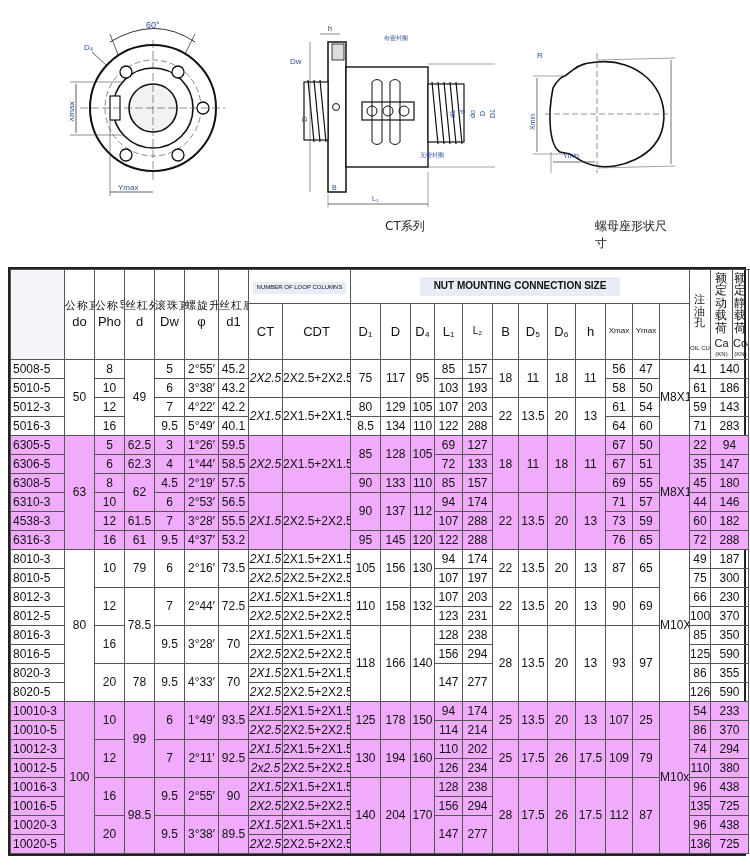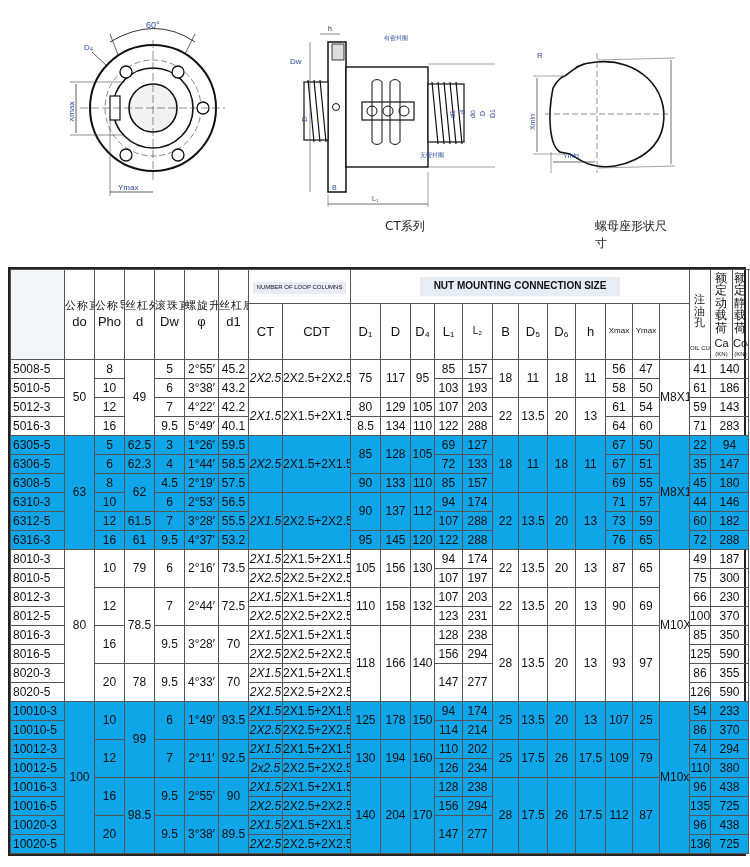--- a/index.html
+++ b/index.html
@@ -17,21 +17,21 @@
   table.spec td, table.spec th { border: 1px solid #555; text-align: center; vertical-align: middle;
     font-size: 12px; font-weight: normal; line-height: 1.05; padding: 0; overflow: hidden; white-space: nowrap; }
   table.spec th { font-size: 12px; }
   .cn { font-family: "DejaVu Sans", sans-serif; font-size: 11px; display: block; letter-spacing: 1px; }
   .en { display: block; font-size: 13px; margin-top: 3px; }
   .tiny { font-size: 6px; display: block; }
   .kn { font-size: 6px; display: block; margin-top: 2px; }
   .loop-hdr { font-size: 6px; line-height: 1.3; background: #e8ecf5; display: inline-block; padding: 2px 4px; }
   .nut-hdr { font-size: 10px; font-weight: bold; background: #e8ecf5; display: inline-block; padding: 4px 14px; }
   .model { text-align: left !important; padding-left: 2px !important; font-size: 12px; }
-  .blue { background: #0ea5e9; }
+  .blue { background: #f0abfc; }
   .hdr-bg { background: #f4f5f8; }
   .thread { font-size: 8px; }
   .ct { font-size: 11px; font-style: italic; }
   .cdt { font-size: 10.5px; }
 </style>
 </head>
 <body>
 
 <div class="figures">
 
@@ -389,21 +389,21 @@
       <td rowspan="3">22</td>
       <td rowspan="3">13.5</td>
       <td rowspan="3">20</td>
       <td rowspan="3">13</td>
       <td>71</td>
       <td>57</td>
       <td>44</td>
       <td colspan="2">146</td>
     </tr>
     <tr class="blue">
-      <td class="model">6312-5</td>
+      <td class="model">4538-3</td>
       <td>12</td>
       <td>61.5</td>
       <td>7</td>
       <td>3°28′</td>
       <td>55.5</td>
       <td>107</td>
       <td>288</td>
       <td>73</td>
       <td>59</td>
       <td>60</td>

